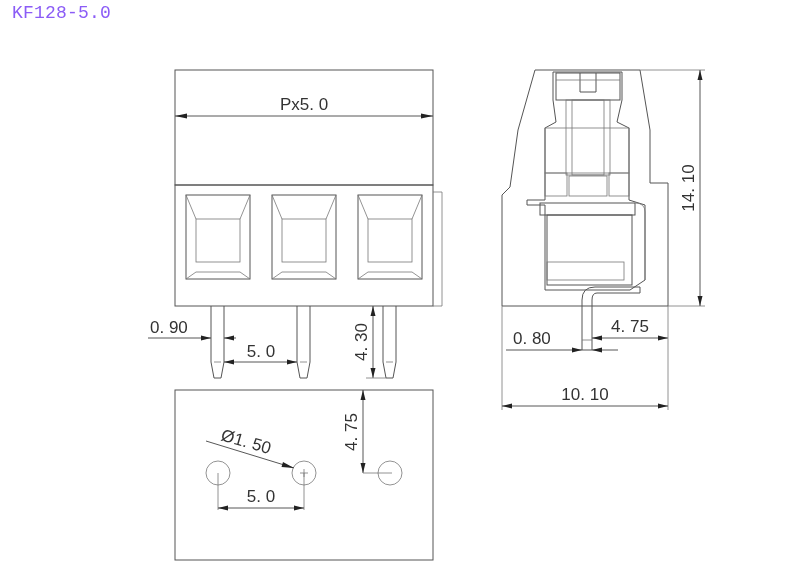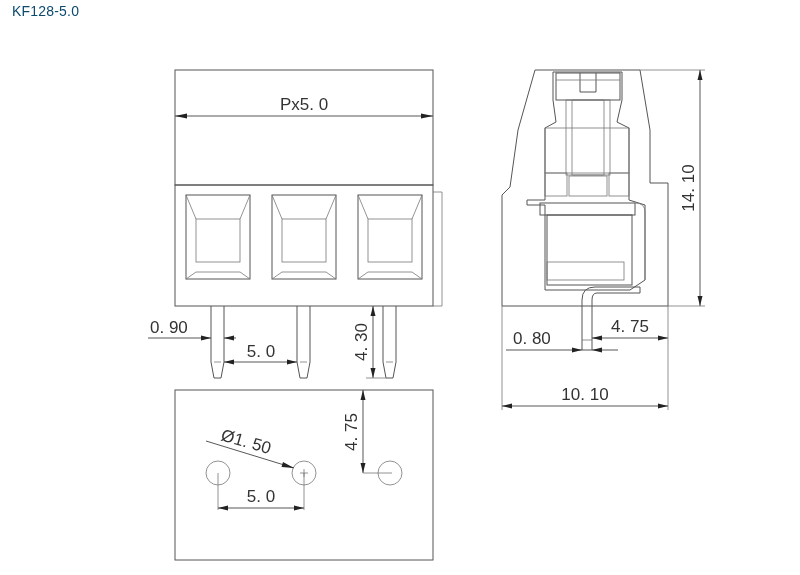--- a/index.html
+++ b/index.html
@@ -1,17 +1,17 @@
 <!DOCTYPE html>
 <html><head>
 <meta charset="utf-8">
 <style>
   html, body { margin: 0; padding: 0; background: #ffffff; }
   body { width: 800px; height: 575px; position: relative; overflow: hidden; font-family: "Liberation Sans", sans-serif; }
-  .title { position: absolute; left: 12px; top: 3px; font-size: 14px; color: #0c4a6e; letter-spacing: 0.2px; }
+  .title { position: absolute; left: 12px; top: 3px; font-size: 18px; color: #8b5cf6; letter-spacing: 0.2px; font-family: Liberation Mono, monospace; }
   svg { position: absolute; left: 0; top: 0; }
   .ln { stroke: #555555; stroke-width: 1; fill: none; }
   .lt { stroke: #777777; stroke-width: 0.8; fill: none; }
   .hatch { stroke: #666666; stroke-width: 0.8; fill: none; }
   .dim { stroke: #444444; stroke-width: 0.9; fill: none; }
   .arr { fill: #222222; stroke: none; }
   .txt { font-family: "Liberation Sans", sans-serif; font-size: 17px; fill: #333333; }
 </style>
 </head>
 <body>

